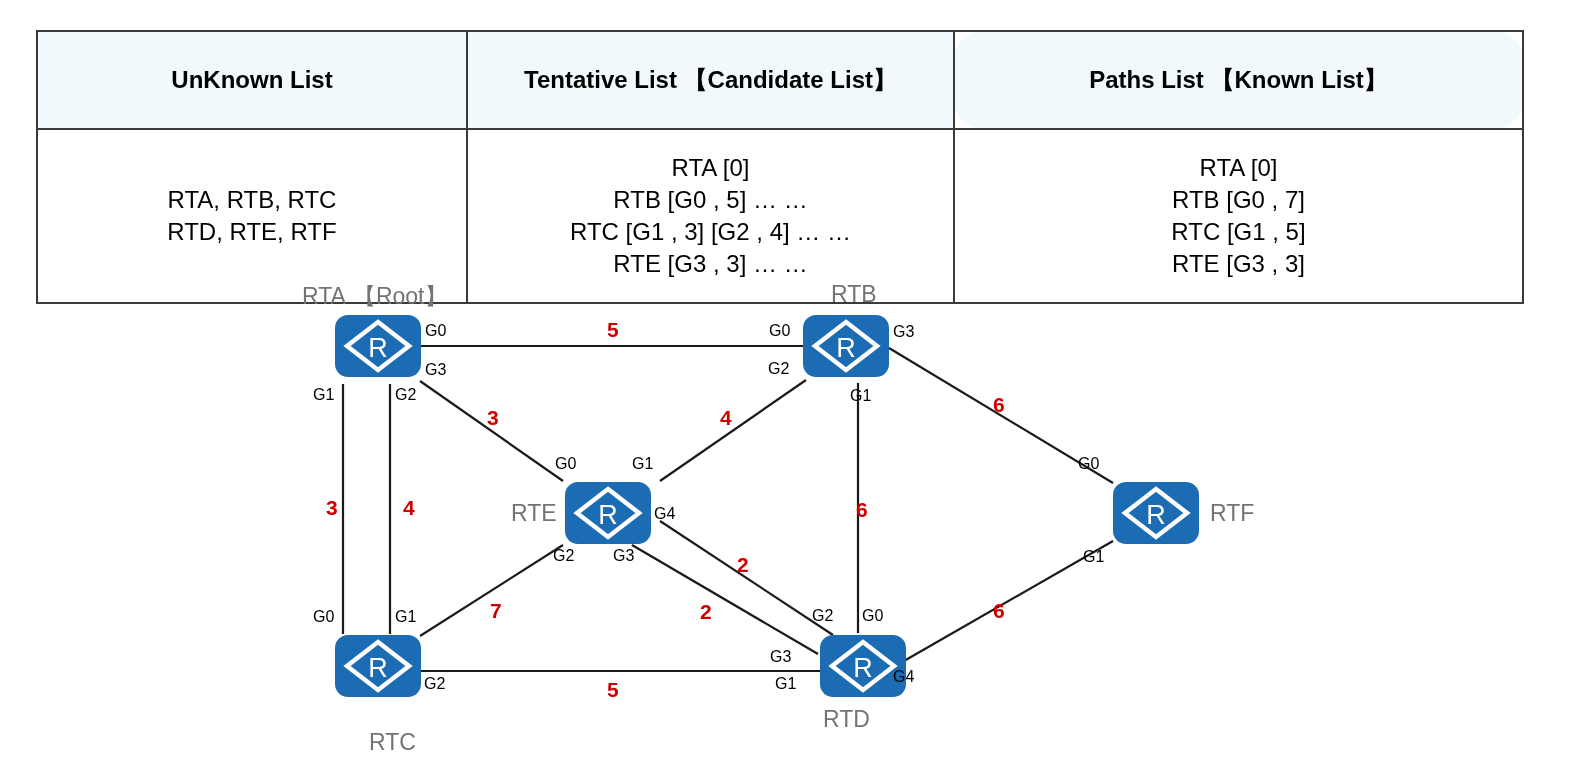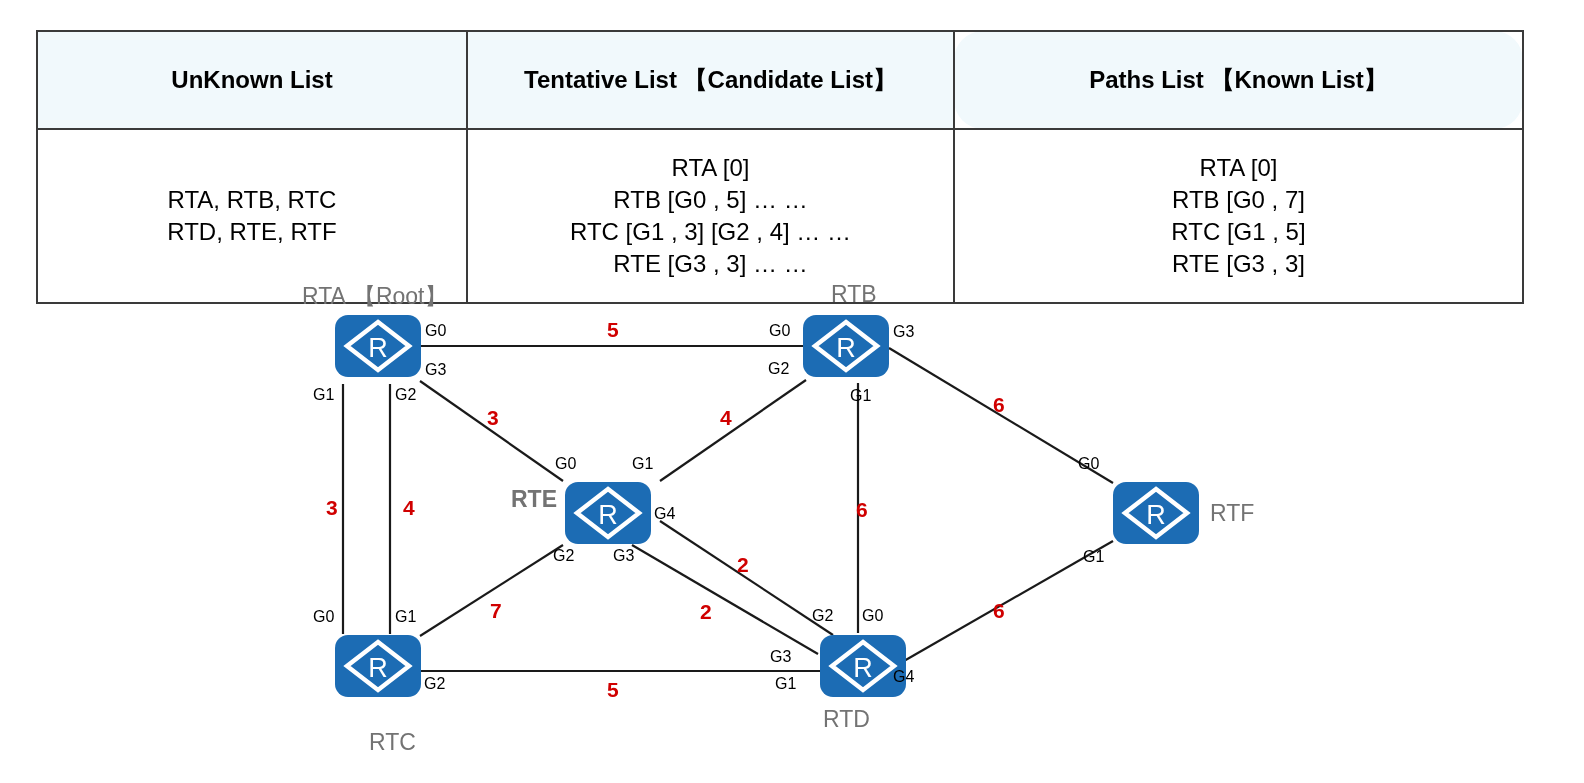--- a/index.html
+++ b/index.html
@@ -186,21 +186,21 @@
     <svg width="86" height="62" viewBox="0 0 86 62">
       <polygon points="43,7 74,31 43,55 12,31" fill="none" stroke="#ffffff" stroke-width="4.5"></polygon>
       <text x="43" y="42" text-anchor="middle" font-family="Liberation Sans, sans-serif" font-size="27" fill="#ffffff">R</text>
     </svg>
   </div>
 
   <div class="nodelabel" style="left:302px;top:18px;">
     <span>RTA</span><span class="brk" style="margin-left:7px;">【Root】</span>
   </div>
   <div class="nodelabel" style="left:788px;top:18px;margin-left:43px;">RTB</div>
-  <div class="nodelabel" style="left:511px;top:223px;font-weight:bold;">RTE</div>
+  <div class="nodelabel" style="left:511px;top:237px;">RTE</div>
   <div class="nodelabel" style="left:1210px;top:237px;">RTF</div>
   <div class="nodelabel" style="left:355px;top:466px;margin-left:14px;">RTC</div>
   <div class="nodelabel" style="left:823px;top:443px;">RTD</div>
 
   <div class="iface" style="left:425px;top:59px;">G0</div>
   <div class="iface" style="left:425px;top:98px;">G3</div>
   <div class="iface" style="left:313px;top:123px;">G1</div>
   <div class="iface" style="left:395px;top:123px;">G2</div>
 
   <div class="iface" style="left:769px;top:59px;">G0</div>

